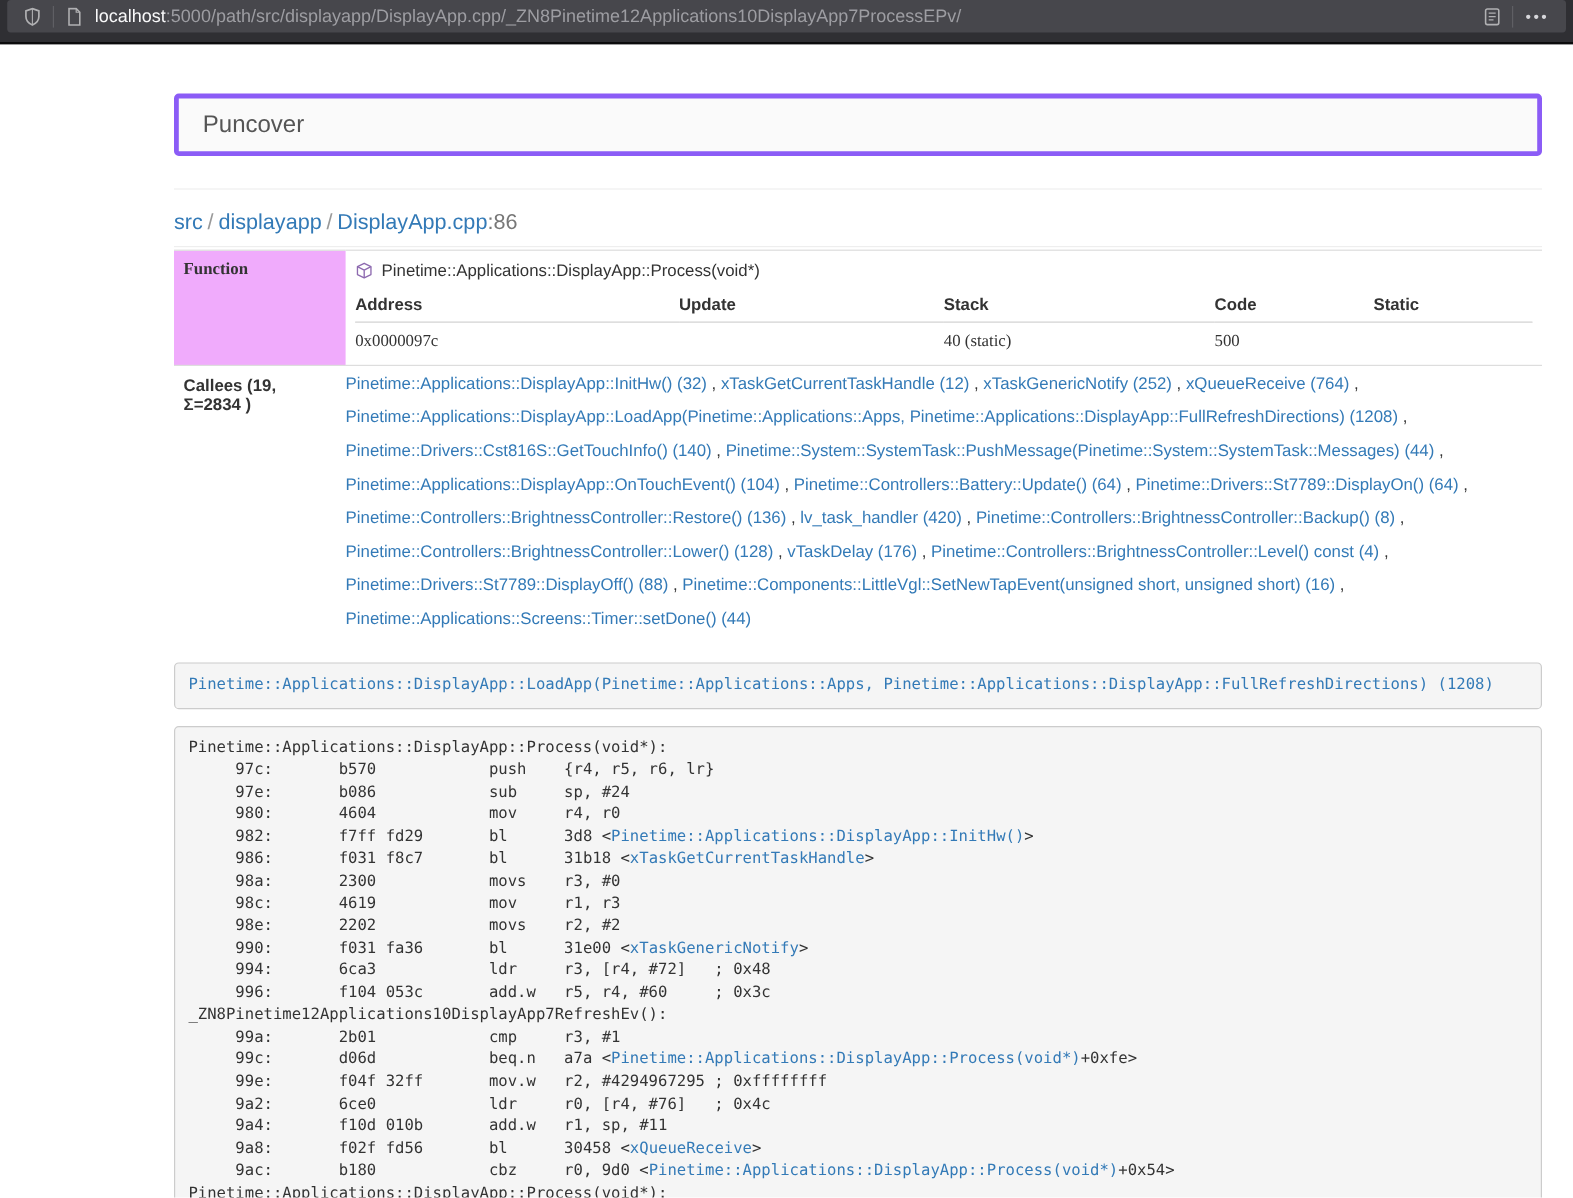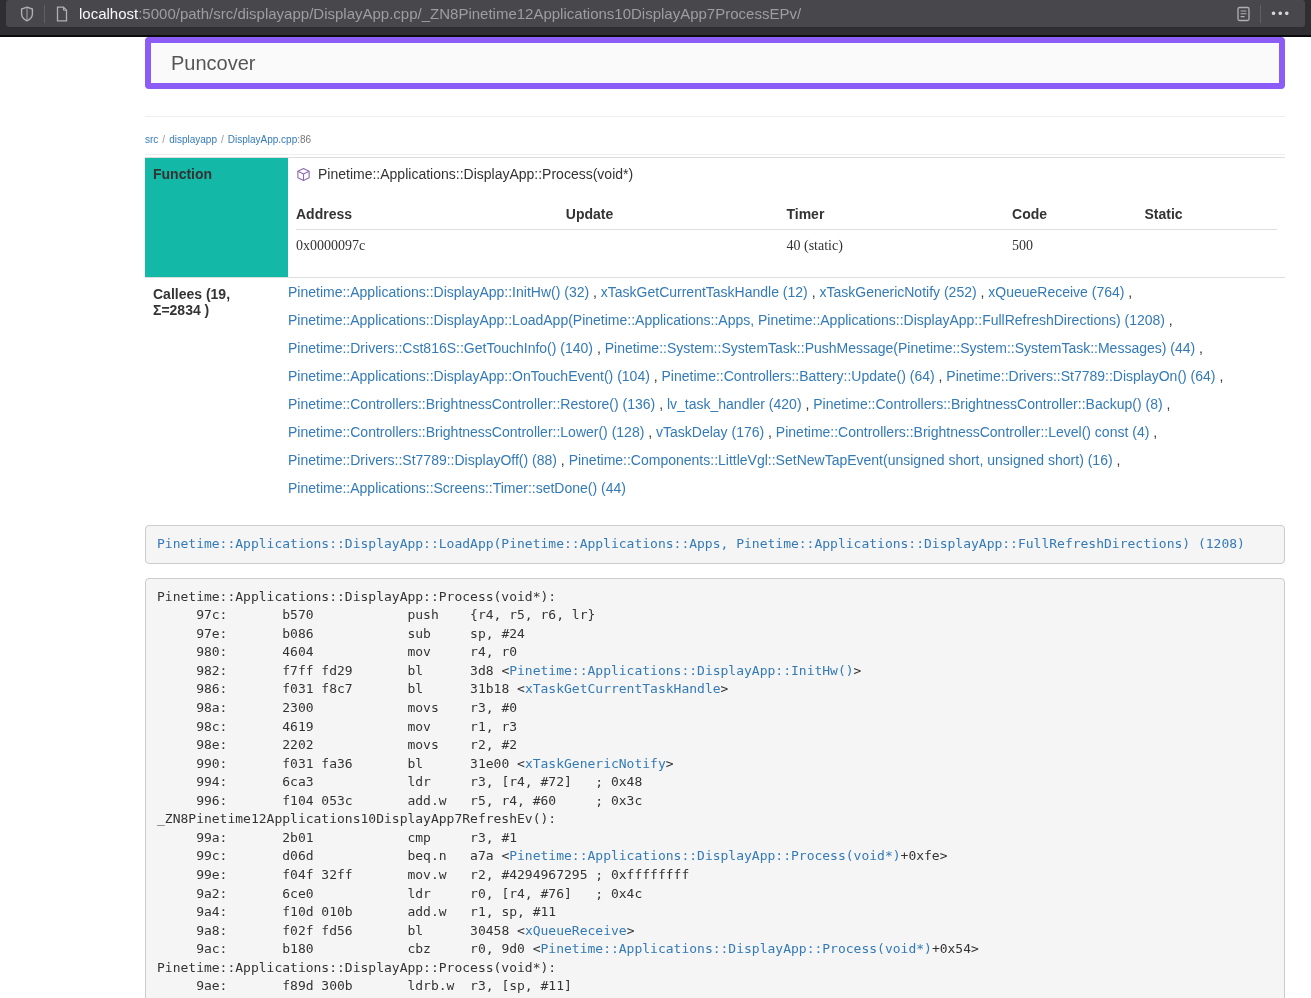--- a/index.html
+++ b/index.html
@@ -19,41 +19,41 @@
   .url-text { margin-left:6px; white-space:nowrap; overflow:hidden; flex:1; }
   .url-host { color:#f9f9fa; }
   .url-rest { color:#9d9da2; }
   .tb-right { display:flex; align-items:center; }
   .dots { color:#d7d7db; font-size:13px; letter-spacing:2px; margin:0 4px; line-height:1; }
   .chrome-line { height:2px; background:#0c0c0d; }
 
   
   .container { margin-left:145px; width:1140px; }
   .panel {
-    height:52px; background:#fafafa; border:6px solid #8b5cf6;
+    margin-top:41px; height:52px; background:#fafafa; border:4px solid #8b5cf6;
     border-radius:4px; display:flex; align-items:center; padding:0 20px;text-align:center;
   }
   .brand { font-size:20px; color:#555; }
   hr.sep-rule { border:0; border-top:1px solid #eee; margin:27px 0 0; }
-  .page-header { padding:17px 0 9px; border-bottom:1px solid #eee; font-size:10px; }
+  .page-header { padding:17px 0 9px; border-bottom:1px solid #eee; font-size:18px; }
   a { color:#337ab7; text-decoration:none; cursor:pointer; }
   .bc-sep { color:#999; margin:0 4px; }
   .bc-line { color:#777; }
 
   
   table.tbl { width:100%; border-collapse:collapse; margin-top:2px; margin-bottom:23px; }
   table.tbl > tbody > tr > th.lbl {
     width:143px; text-align:left; vertical-align:top; padding:8px;
     border-top:1px solid #ddd; font-weight:bold; font-size:14px;
   }
-  table.tbl > tbody > tr > th.lbl.active { background:#14b8a6; }
+  table.tbl > tbody > tr > th.lbl.active { background:#f0abfc;font-family:Liberation Serif, serif; }
   table.tbl > tbody > tr > td { border-top:1px solid #ddd; padding:0; vertical-align:top; }
   .symline { padding:8px 8px 5px; display:flex; align-items:center; }
   .symline .cube { display:inline-flex; margin-right:7px; }
-  table.inner { width:calc(100% - 16px); margin:12px 8px; border-collapse:collapse; }
+  table.inner { width:calc(100% - 16px); margin:0 8px; border-collapse:collapse; }
   table.inner th { text-align:left; font-weight:bold; padding:7px 0; border-bottom:1px solid #ddd; }
   table.inner td { padding:8px 0 11px;font-family:Liberation Serif, serif; }
   td.callees { padding:8px; line-height:28px; }
   td.empty-cell { padding:8px; }
   .csep { color:#333; }
 
   
   pre.codebox {
     background:#f5f5f5; border:1px solid #ccc; border-radius:4px;
     padding:9px 11px; margin:0 0 14px;
@@ -126,21 +126,21 @@
               <col style="width:27.5%">
                 <col style="width:22.5%">
                 <col style="width:23%">
                 <col style="width:13.5%">
                 <col style="width:13.5%">
             </colgroup>
             <thead>
               <tr>
                 <th>Address</th>
                 <th>Update</th>
-                <th>Timer</th>
+                <th>Stack</th>
                 <th>Code</th>
                 <th>Static</th>
               </tr>
             </thead>
             <tbody>
               <tr>
                 <td>0x0000097c</td>
                 <td></td>
                 <td>40 (static)</td>
                 <td>500</td>

